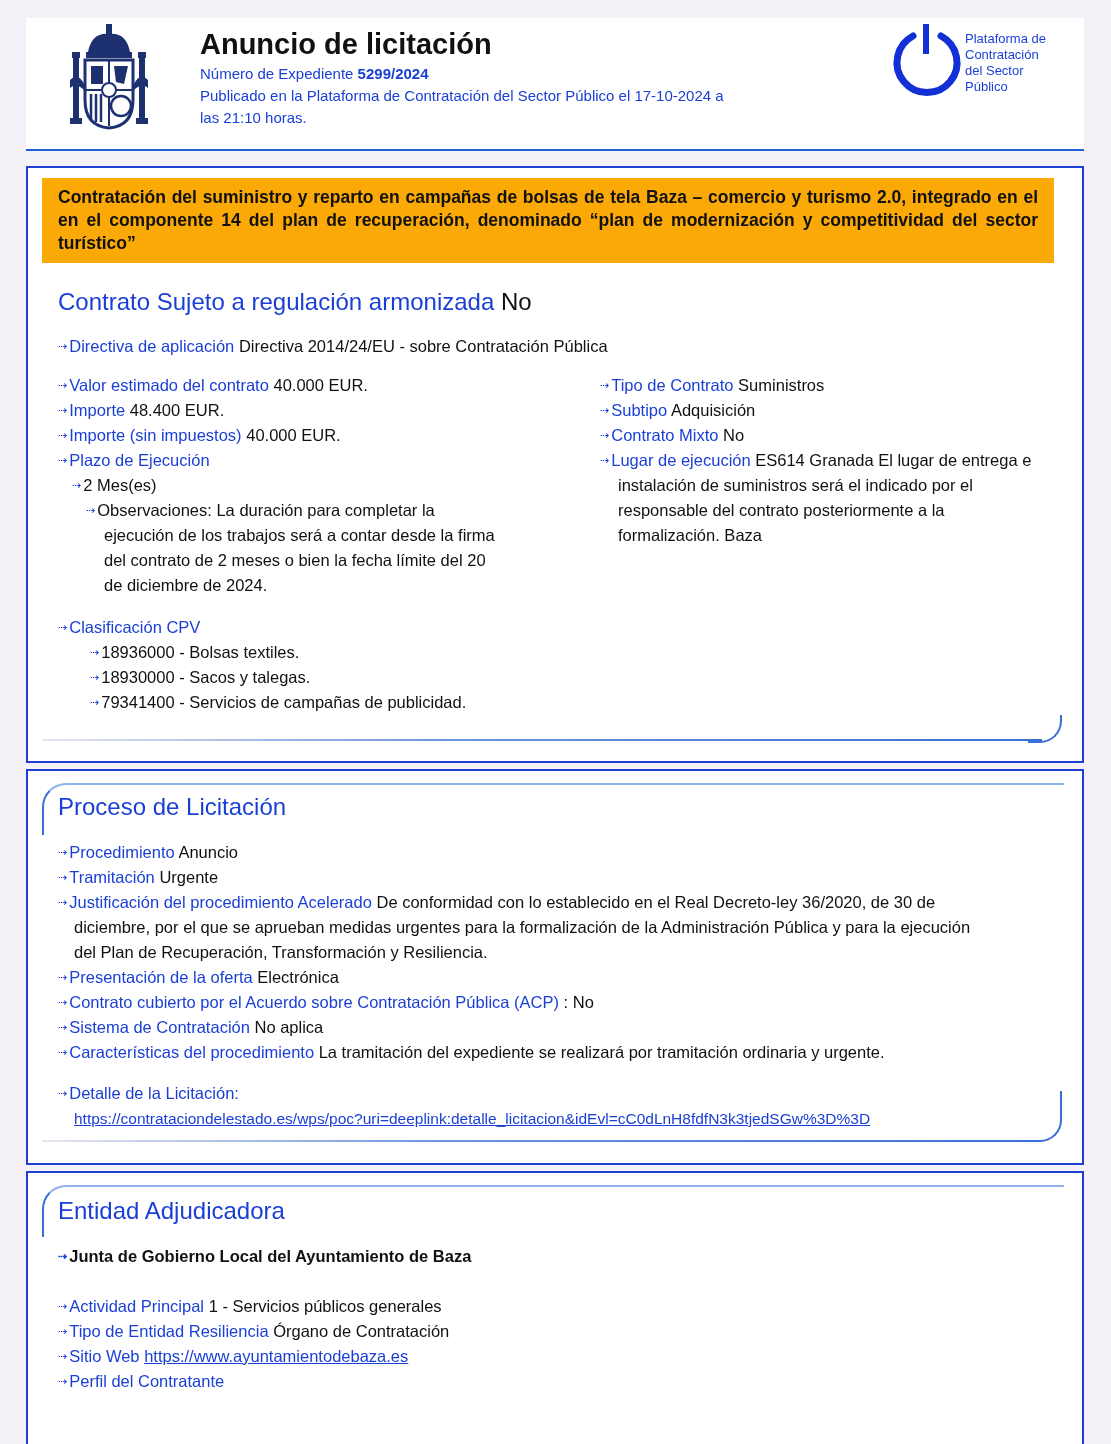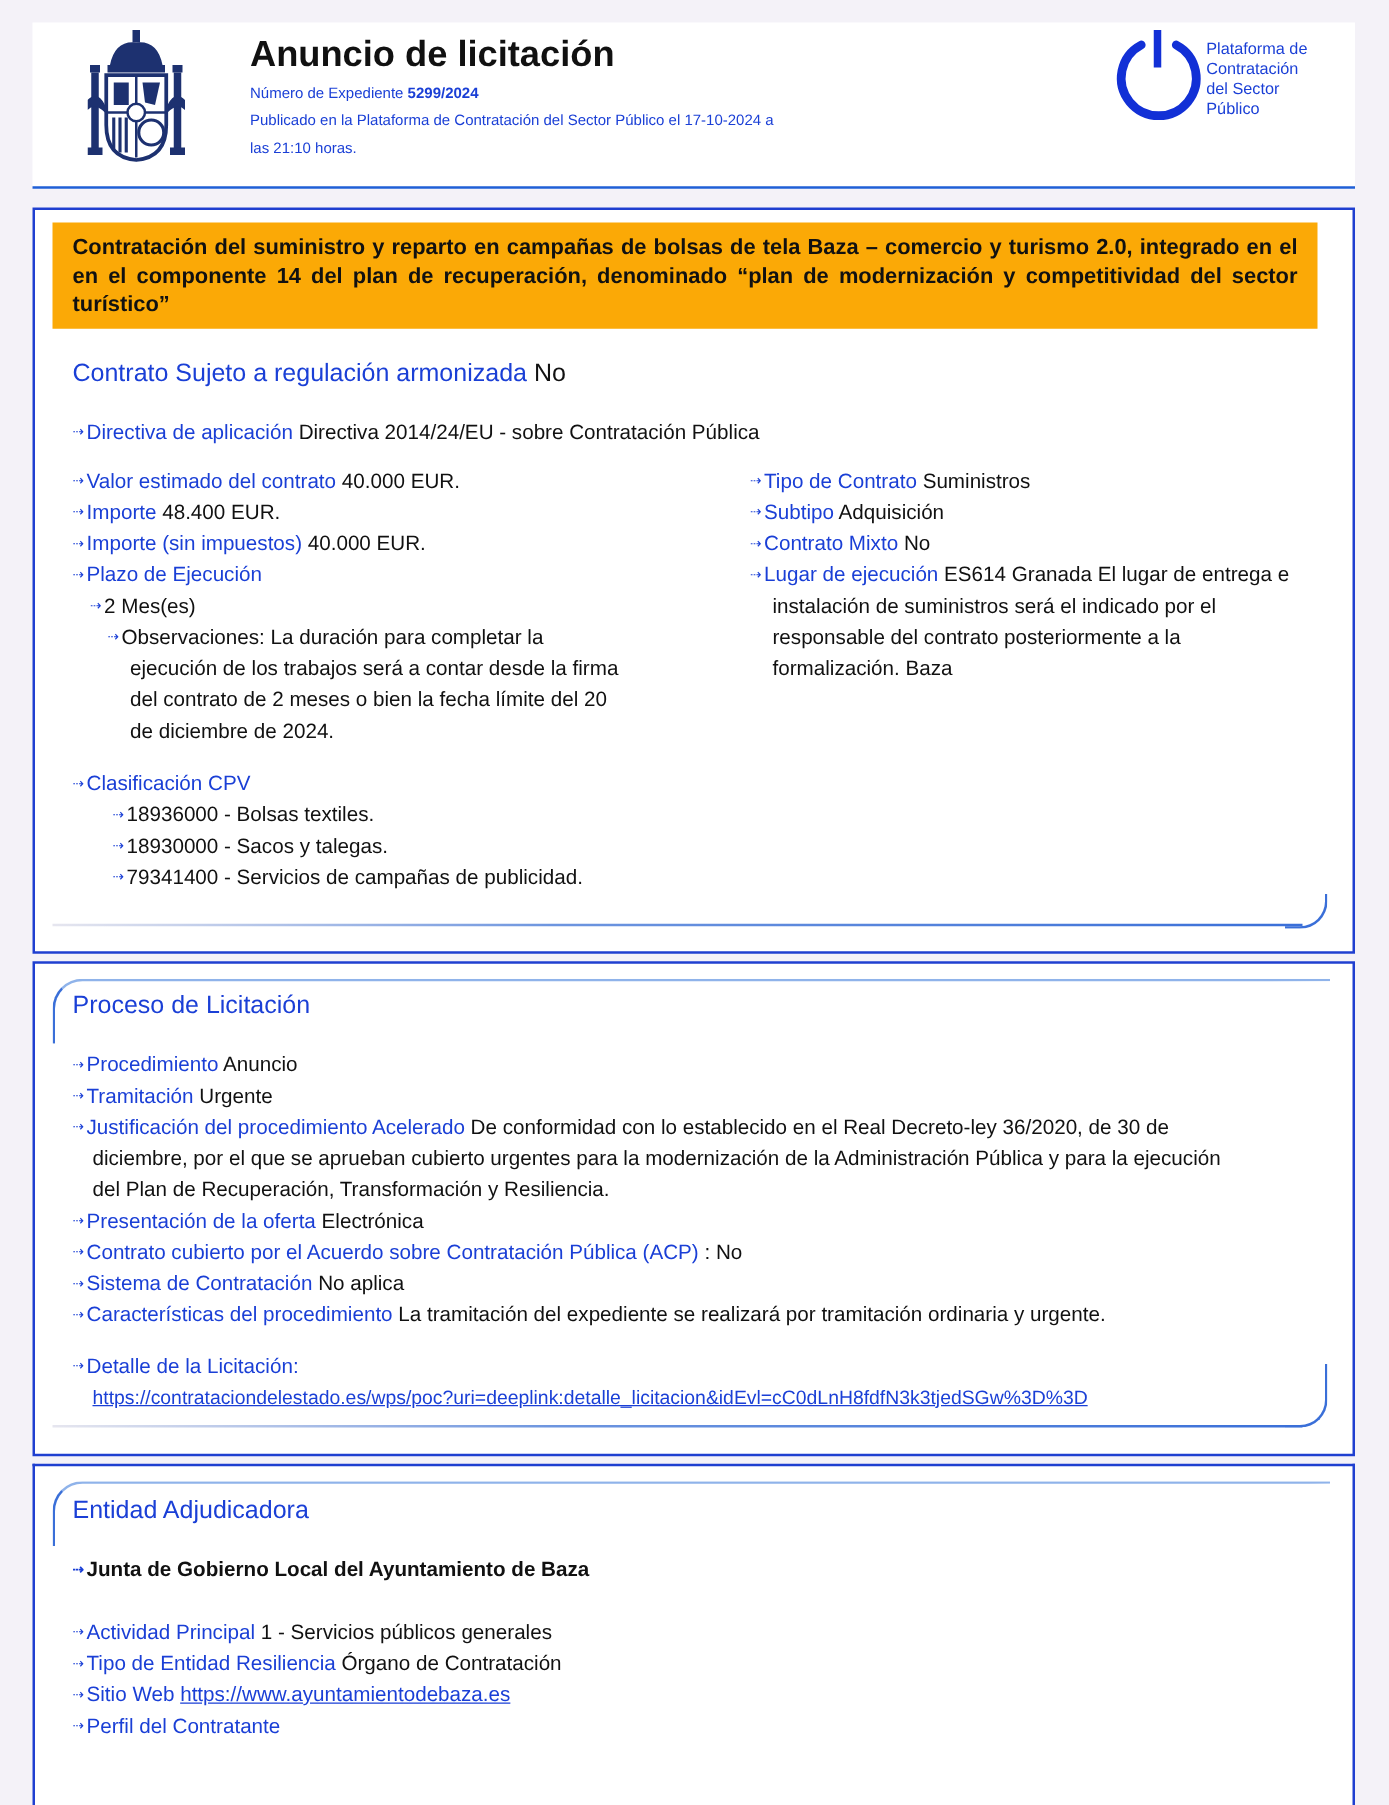--- a/index.html
+++ b/index.html
@@ -10,39 +10,39 @@
     color: #111;
     position: relative;
   }
   .header {
     position: absolute; left: 26px; top: 18px; width: 1058px; height: 131px;
     background: #ffffff;
     border-bottom: 2px solid #1f5fd6;
   }
   .crest { position: absolute; left: 44px; top: 4px; width: 78px; height: 108px; }
   .hdr-title { position: absolute; left: 174px; top: 10px; font-size: 29px; font-weight: bold; color: #111; }
-  .hdr-line { position: absolute; left: 174px; font-size: 12px; color: #1a3fd6; line-height: 22px; }
+  .hdr-line { position: absolute; left: 174px; font-size: 15px; color: #1a3fd6; line-height: 22px; }
   .hdr-line b { font-weight: bold; }
   .pcsp-logo { position: absolute; left: 862px; top: 4px; width: 78px; height: 78px; }
   .pcsp-text { position: absolute; left: 939px; top: 13px; font-size: 13px; line-height: 16px; color: #1a3fd6; width: 110px; }
 
   .section {
     position: absolute; left: 26px; width: 1054px;
     background: #ffffff;
     border: 2px solid #1f3fd0;
     text-decoration: underline;
   }
   .banner {
     position: absolute; left: 14px; top: 10px; width: 1012px;
     background: #fba906;
     padding: 8px 16px 8px 16px; box-sizing: border-box;
     font-weight: bold; font-size: 17.5px; line-height: 23px; text-align: justify;
     color: #111;
   }
-  .sec-title { position: absolute; left: 30px; font-size: 20px; color: #1a3fd6; }
+  .sec-title { position: absolute; left: 30px; font-size: 24px; color: #1a3fd6; }
   .sec-title .val { color: #111; }
   .item { position: absolute; font-size: 16.5px; line-height: 25px; color: #111; }
   .item .arrow { color: #1a3fd6; font-size: 11px; letter-spacing: -1px; margin-right: 3px; vertical-align: 2px; }
   .lbl { color: #1a3fd6; }
   .link { color: #1a3fd6; text-decoration: underline; font-size: 15.5px; }
   .bold { font-weight: bold; }
   .swoosh-bottom {
     position: absolute; height: 26px; border-bottom: 2px solid #3a6fd8;
     border-right: 2px solid #3a6fd8; border-bottom-right-radius: 22px;
   }
@@ -139,21 +139,21 @@
   <div class="fade-line" style="left:14px;top:571px;width:1000px"></div>
   <div class="swoosh-bottom" style="left:1000px;top:547px;width:32px"></div>
 </div>
 
 <div class="section" style="top:769px;height:392px">
   <div class="swoosh-top" style="left:14px;top:12px;width:1020px"></div>
   <div class="sec-title" style="top:22px">Proceso de Licitación</div>
   <div class="item" style="left:30px;top:69px"><span class="arrow">⇢</span><span class="lbl">Procedimiento</span> <span>Anuncio</span></div>
   <div class="item" style="left:30px;top:94px"><span class="arrow">⇢</span><span class="lbl">Tramitación</span> <span>Urgente</span></div>
   <div class="item" style="left:30px;top:119px"><span class="arrow">⇢</span><span class="lbl">Justificación del procedimiento Acelerado</span> <span>De conformidad con lo establecido en el Real Decreto-ley 36/2020, de 30 de</span></div>
-  <div class="item" style="left:46px;top:144px">diciembre, por el que se aprueban cubierto urgentes para la modernización de la Administración Pública y para la ejecución</div>
+  <div class="item" style="left:46px;top:144px">diciembre, por el que se aprueban medidas urgentes para la formalización de la Administración Pública y para la ejecución</div>
   <div class="item" style="left:46px;top:169px">del Plan de Recuperación, Transformación y Resiliencia.</div>
   <div class="item" style="left:30px;top:194px"><span class="arrow">⇢</span><span class="lbl">Presentación de la oferta</span> <span>Electrónica</span></div>
   <div class="item" style="left:30px;top:219px"><span class="arrow">⇢</span><span class="lbl">Contrato cubierto por el Acuerdo sobre Contratación Pública (ACP)</span> <span>: No</span></div>
   <div class="item" style="left:30px;top:244px"><span class="arrow">⇢</span><span class="lbl">Sistema de Contratación</span> <span>No aplica</span></div>
   <div class="item" style="left:30px;top:269px"><span class="arrow">⇢</span><span class="lbl">Características del procedimiento</span> <span>La tramitación del expediente se realizará por tramitación ordinaria y urgente.</span></div>
   <div class="item" style="left:30px;top:310px"><span class="arrow">⇢</span><span class="lbl">Detalle de la Licitación:</span></div>
   <div class="item" style="left:46px;top:335px"><span class="link">https://contrataciondelestado.es/wps/poc?uri=deeplink:detalle_licitacion&amp;idEvl=cC0dLnH8fdfN3k3tjedSGw%3D%3D</span></div>
   <div class="fade-line" style="left:14px;top:369px;width:1000px"></div>
   <div class="swoosh-bottom" style="left:1000px;top:320px;width:32px;height:49px"></div>
 </div>

